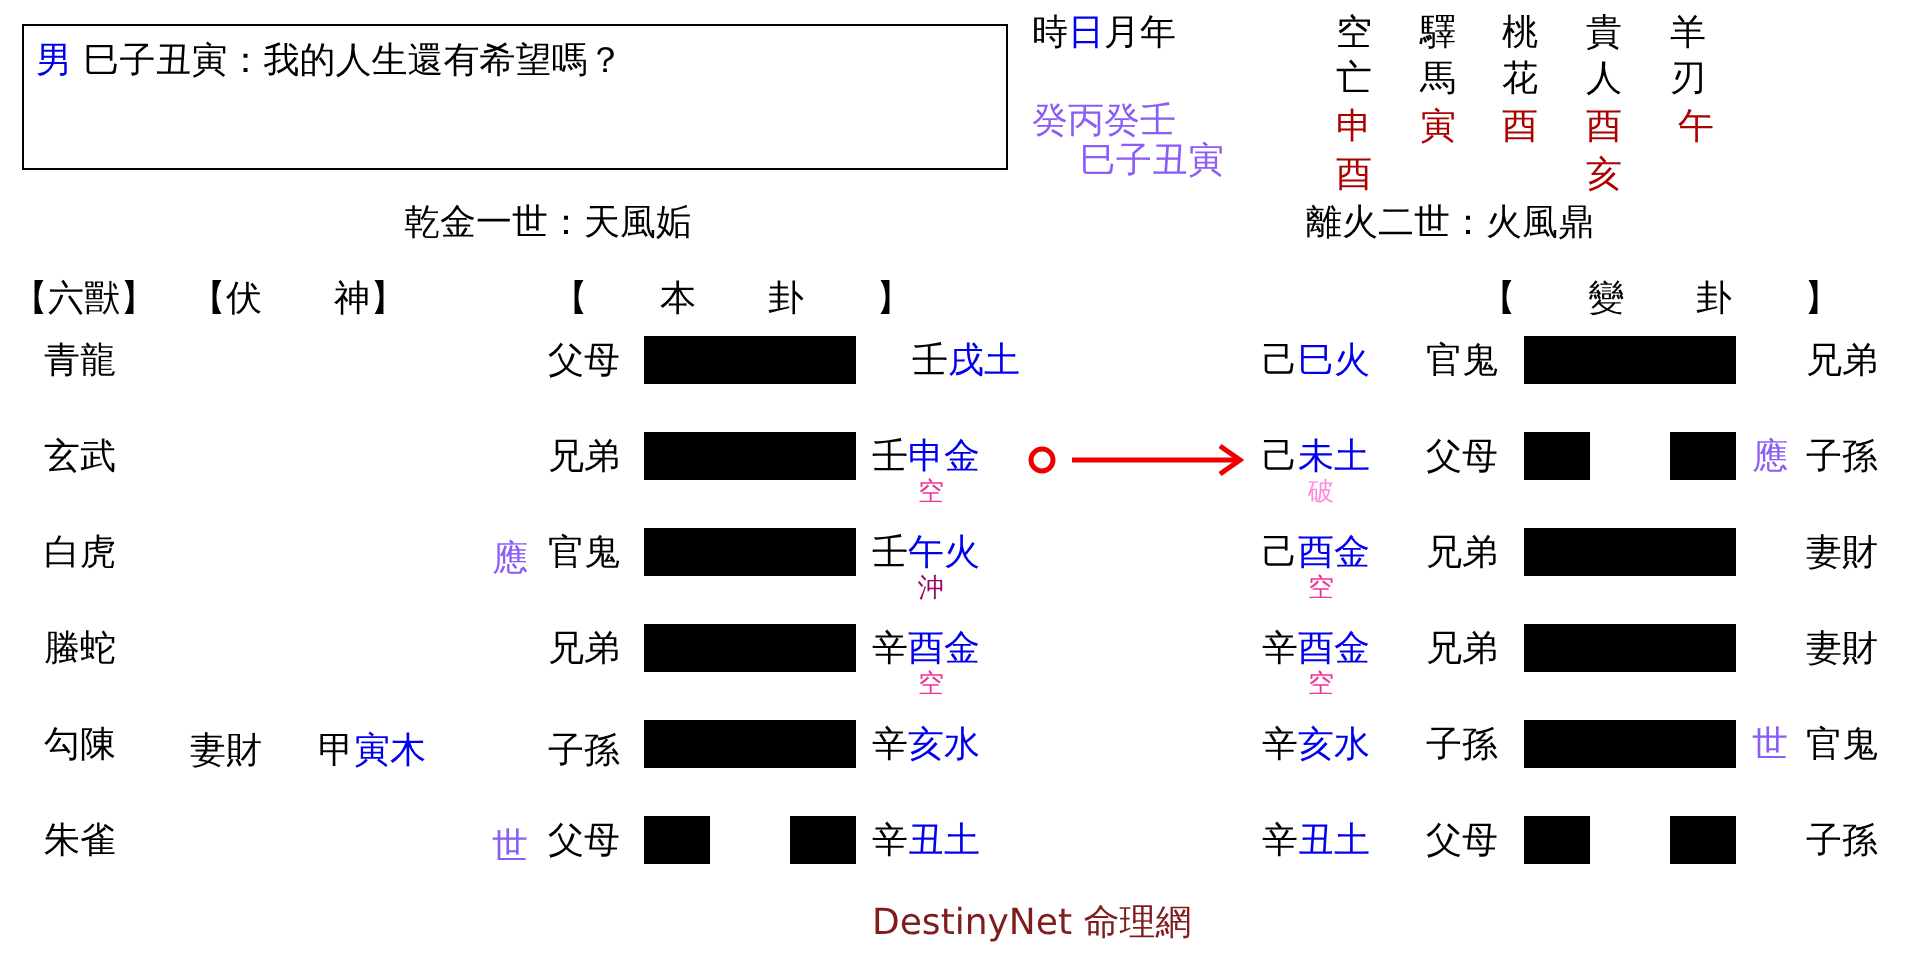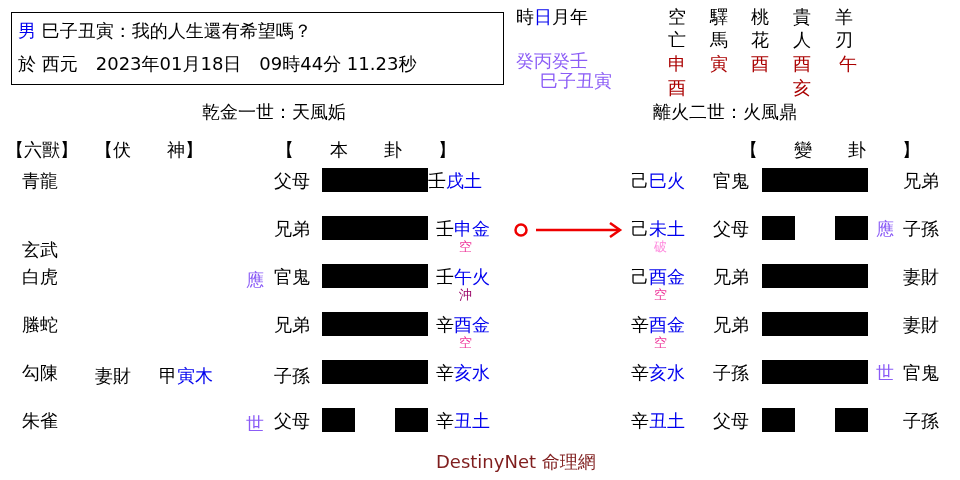--- a/index.html
+++ b/index.html
@@ -19,21 +19,20 @@
   .arrow { position:absolute; left:514px; top:222px; width:110px; height:16px; }
 </style>
 </head>
 <body>
 
 <div class="box">
   <div class="abs" style="left:6px;top:9px;">
     <span class="blue">男</span>
     <span>巳子丑寅：我的人生還有希望嗎？</span>
   </div>
-  <div class="abs" style="left:6px;top:42px;">於 西元　2023年01月18日　09時44分 11.23秒</div>
 </div>
 
 <div class="abs" style="left:516px;top:8px;">
   <span>時</span><span class="blue">日</span><span>月</span><span>年</span>
 </div>
 <div class="abs red" style="left:516px;top:52px;">癸丙癸壬</div>
 <div class="abs red" style="left:540px;top:72px;">巳子丑寅</div>
 
 <div>
   <div class="abs" style="left:668px;top:8px;">空</div>
@@ -64,29 +63,29 @@
 
 <div class="abs" style="left:6px;top:141px;">【六獸】</div>
 <div class="abs" style="left:95px;top:141px;">【伏　　神】</div>
 <div class="abs" style="left:276px;top:141px;">【　　本　　卦　　】</div>
 <div class="abs" style="left:740px;top:141px;">【　　變　　卦　　】</div>
 
 <div>
   <div class="abs" style="left:22px;top:172px;">青龍</div>
   <div class="abs" style="left:274px;top:172px;">父母</div>
   <div class="bar" style="left:322px;top:168px;width:106px;"></div>
-  <div class="abs" style="left:428px;top:172px;"><span>壬</span><span class="blue">戌土</span></div>
+  <div class="abs" style="left:456px;top:172px;"><span>壬</span><span class="blue">戌土</span></div>
   <div class="abs" style="left:631px;top:172px;"><span>己</span><span class="blue">巳火</span></div>
   <div class="abs" style="left:713px;top:172px;">官鬼</div>
   <div class="bar" style="left:762px;top:168px;width:106px;"></div>
   <div class="abs" style="left:903px;top:172px;">兄弟</div>
 </div>
 
 <div>
-  <div class="abs" style="left:22px;top:220px;margin-top:21px;">玄武</div>
+  <div class="abs" style="left:22px;top:220px;">玄武</div>
   <div class="abs" style="left:274px;top:220px;">兄弟</div>
   <div class="bar" style="left:322px;top:216px;width:106px;"></div>
   <div class="abs" style="left:436px;top:220px;"><span>壬</span><span class="blue">申金</span></div>
   <div class="abs small pink" style="left:459px;top:240px;">空</div>
   <svg class="arrow" viewBox="0 0 110 16">
     <circle cx="7" cy="8" r="5.5" fill="none" stroke="#ee0000" stroke-width="2.5"></circle>
     <line x1="22" y1="8" x2="106" y2="8" stroke="#ee0000" stroke-width="2.5"></line>
     <polyline points="96,1 106,8 96,15" fill="none" stroke="#ee0000" stroke-width="2.5"></polyline>
   </svg>
   <div class="abs" style="left:631px;top:220px;"><span>己</span><span class="blue">未土</span></div>

